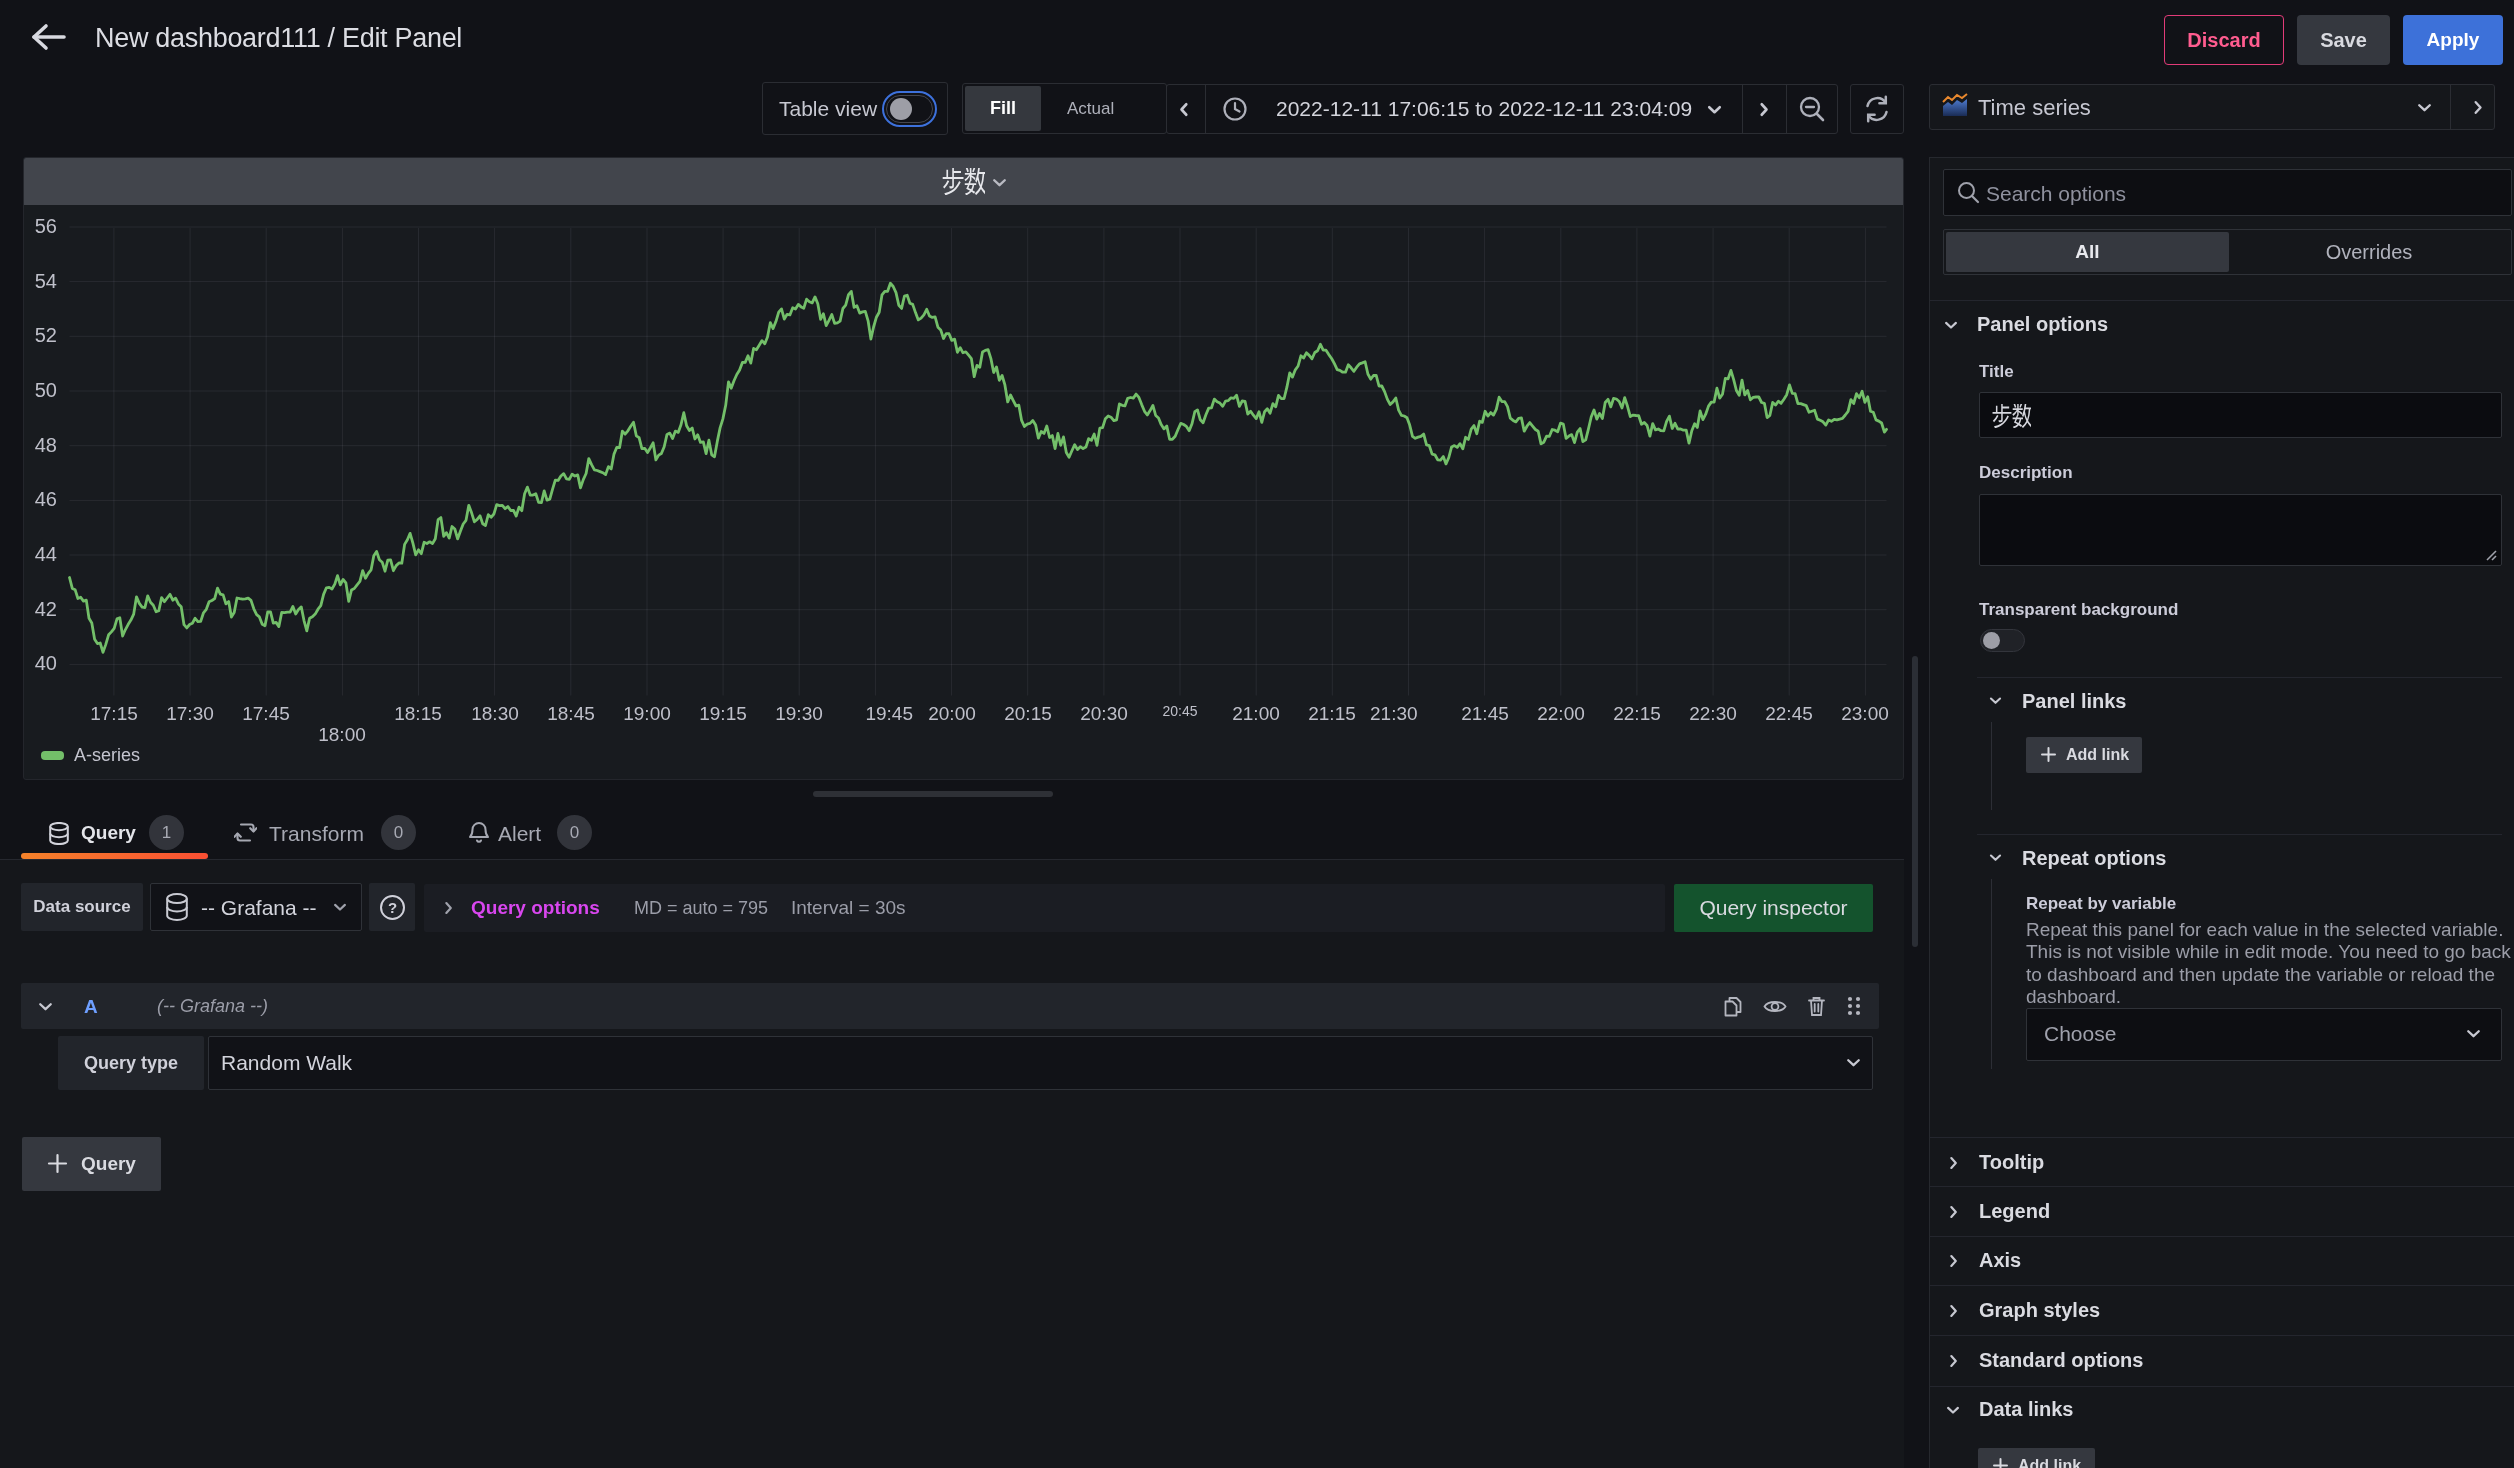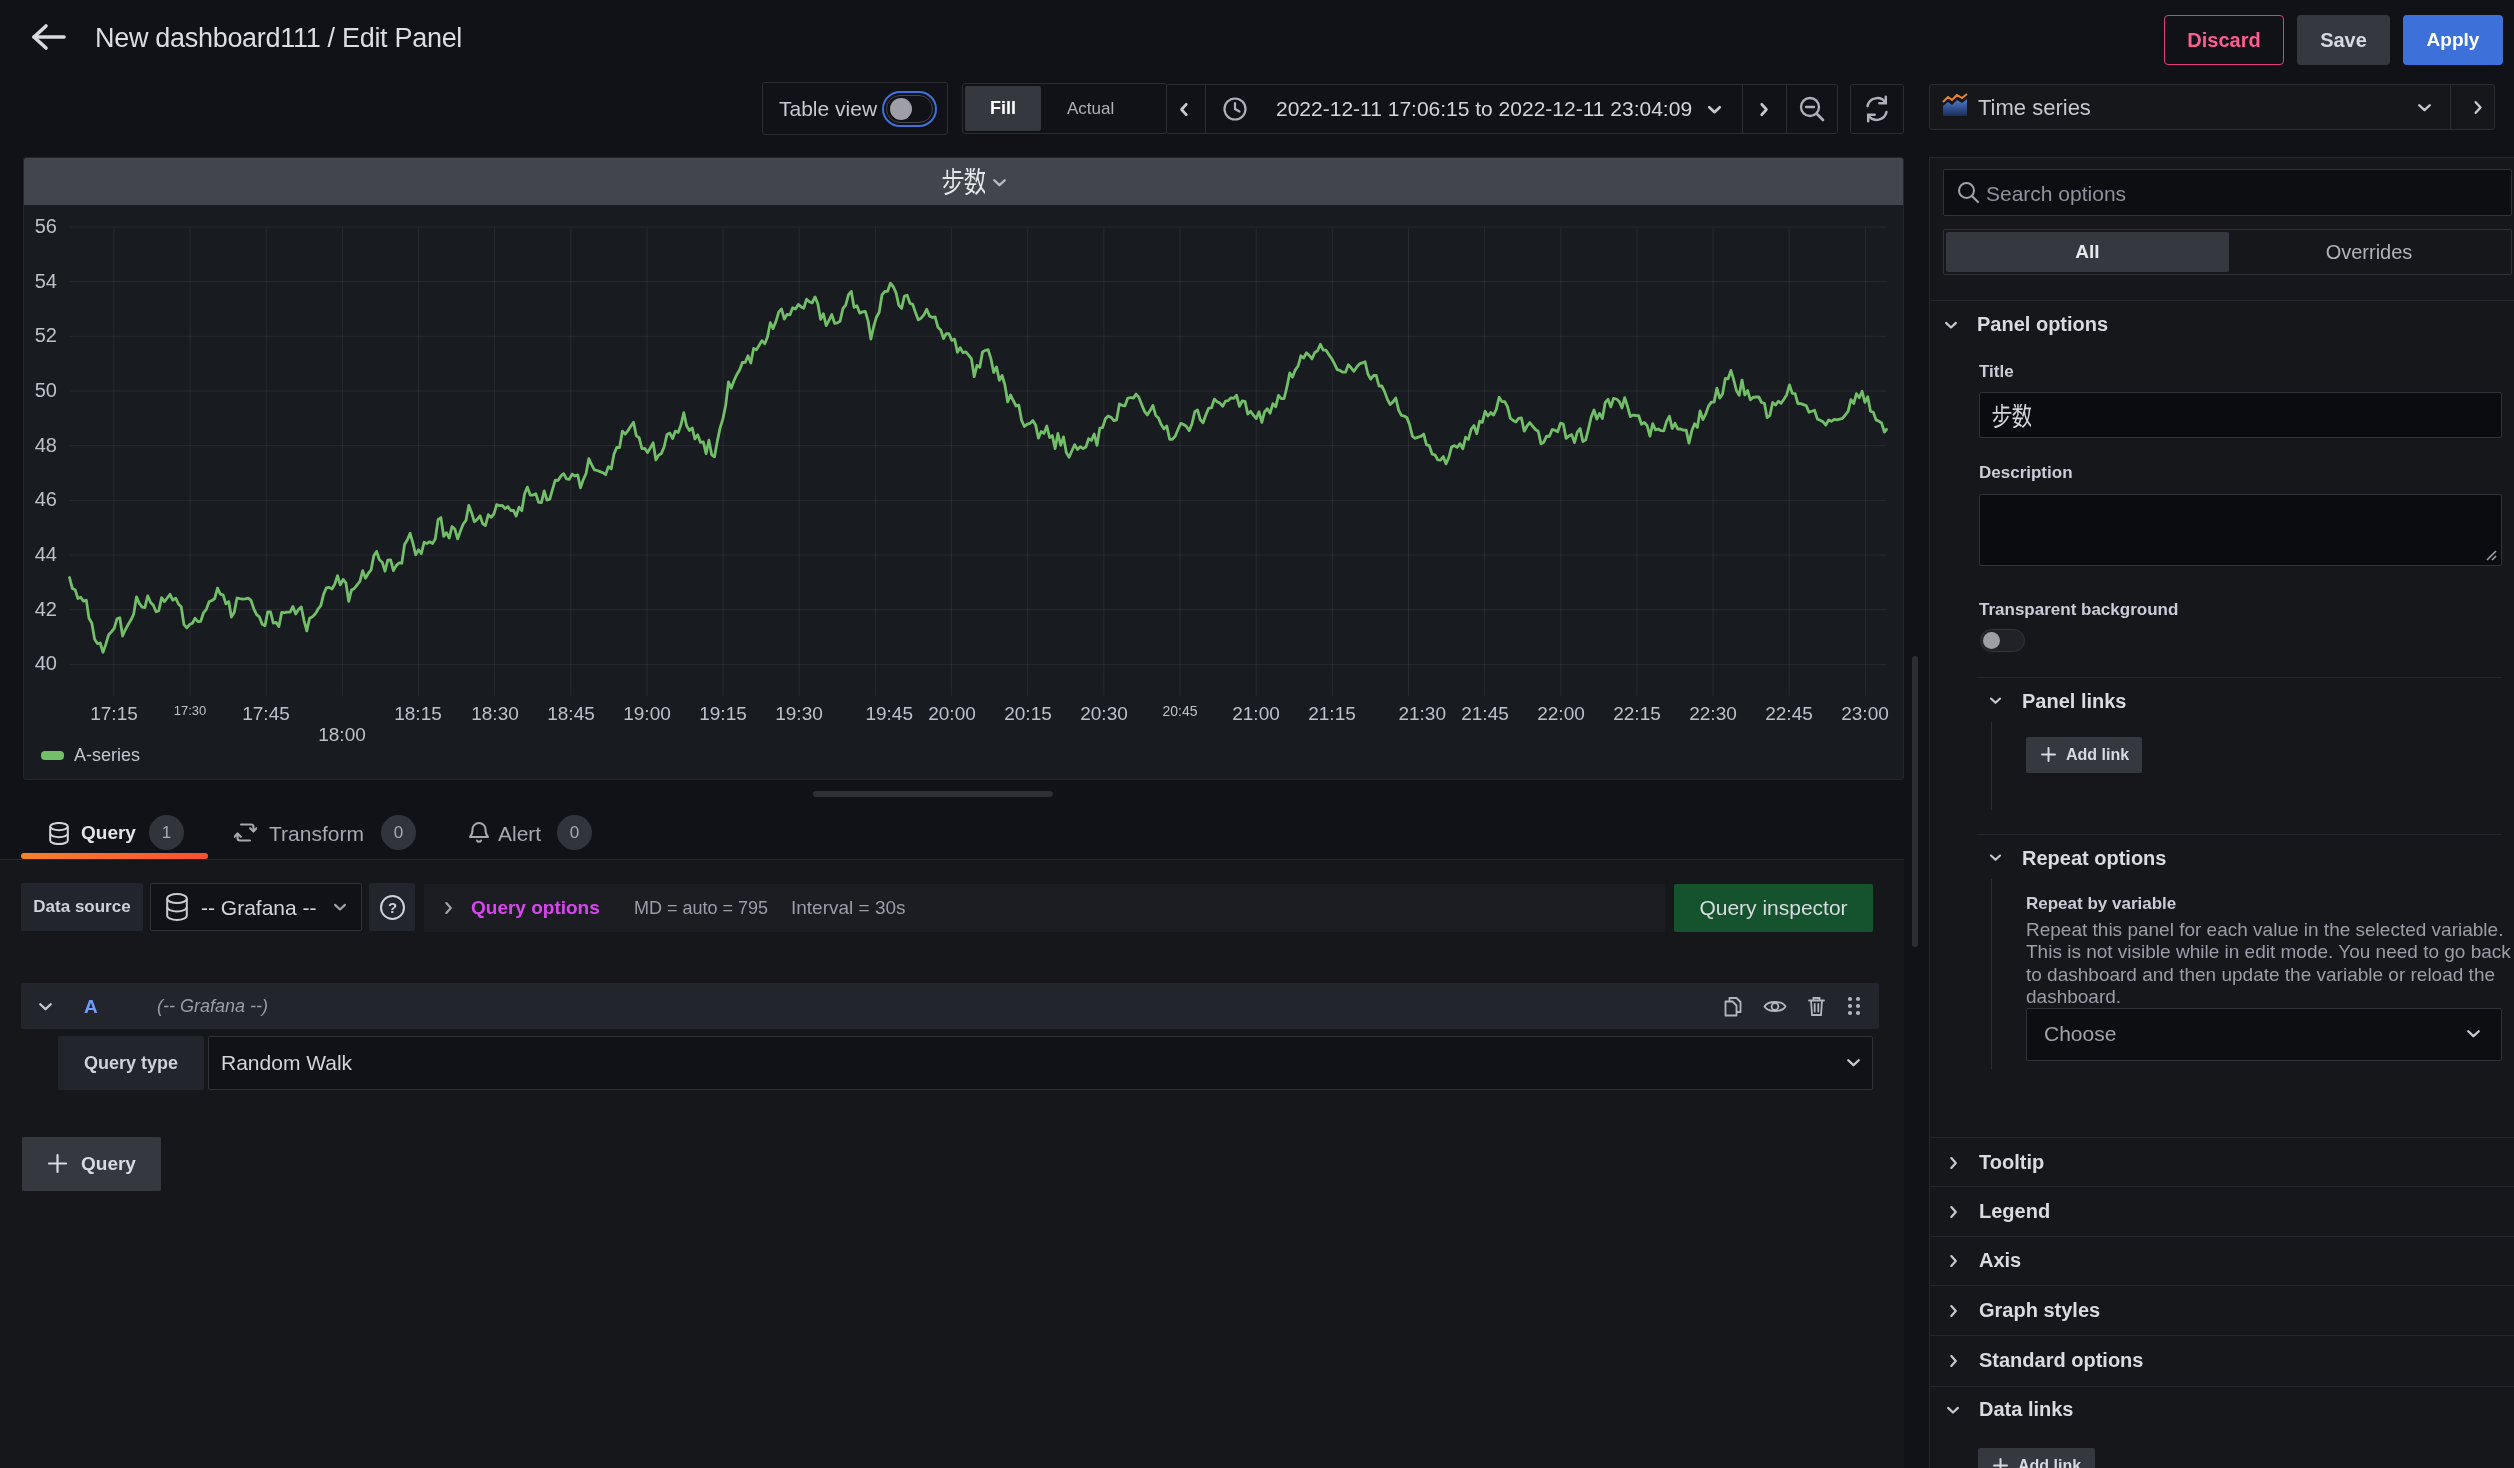--- a/index.html
+++ b/index.html
@@ -126,37 +126,37 @@
 <div class="abs" style="left:23px;top:652px;width:34px;text-align:right;font-size:20px;color:#bfc0ca">40</div>
 <div class="abs" style="left:23px;top:598px;width:34px;text-align:right;font-size:20px;color:#bfc0ca">42</div>
 <div class="abs" style="left:23px;top:543px;width:34px;text-align:right;font-size:20px;color:#bfc0ca">44</div>
 <div class="abs" style="left:23px;top:488px;width:34px;text-align:right;font-size:20px;color:#bfc0ca">46</div>
 <div class="abs" style="left:23px;top:434px;width:34px;text-align:right;font-size:20px;color:#bfc0ca">48</div>
 <div class="abs" style="left:23px;top:379px;width:34px;text-align:right;font-size:20px;color:#bfc0ca">50</div>
 <div class="abs" style="left:23px;top:324px;width:34px;text-align:right;font-size:20px;color:#bfc0ca">52</div>
 <div class="abs" style="left:23px;top:270px;width:34px;text-align:right;font-size:20px;color:#bfc0ca">54</div>
 <div class="abs" style="left:23px;top:215px;width:34px;text-align:right;font-size:20px;color:#bfc0ca">56</div>
 <div class="abs" style="left:76px;top:703px;width:76px;text-align:center;font-size:19px;color:#bfc0ca">17:15</div>
-<div class="abs" style="left:152px;top:703px;width:76px;text-align:center;font-size:13px;color:#bfc0ca">17:30</div>
+<div class="abs" style="left:152px;top:703px;width:76px;text-align:center;font-size:19px;color:#bfc0ca">17:30</div>
 <div class="abs" style="left:228px;top:703px;width:76px;text-align:center;font-size:19px;color:#bfc0ca">17:45</div>
 <div class="abs" style="left:304px;top:724px;width:76px;text-align:center;font-size:19px;color:#bfc0ca">18:00</div>
 <div class="abs" style="left:380px;top:703px;width:76px;text-align:center;font-size:19px;color:#bfc0ca">18:15</div>
 <div class="abs" style="left:457px;top:703px;width:76px;text-align:center;font-size:19px;color:#bfc0ca">18:30</div>
 <div class="abs" style="left:533px;top:703px;width:76px;text-align:center;font-size:19px;color:#bfc0ca">18:45</div>
 <div class="abs" style="left:609px;top:703px;width:76px;text-align:center;font-size:19px;color:#bfc0ca">19:00</div>
 <div class="abs" style="left:685px;top:703px;width:76px;text-align:center;font-size:19px;color:#bfc0ca">19:15</div>
 <div class="abs" style="left:761px;top:703px;width:76px;text-align:center;font-size:19px;color:#bfc0ca">19:30</div>
 <div class="abs" style="left:837px;top:703px;width:76px;text-align:right;font-size:19px;color:#bfc0ca">19:45</div>
 <div class="abs" style="left:914px;top:703px;width:76px;text-align:center;font-size:19px;color:#bfc0ca">20:00</div>
 <div class="abs" style="left:990px;top:703px;width:76px;text-align:center;font-size:19px;color:#bfc0ca">20:15</div>
 <div class="abs" style="left:1066px;top:703px;width:76px;text-align:center;font-size:19px;color:#bfc0ca">20:30</div>
 <div class="abs" style="left:1142px;top:703px;width:76px;text-align:center;font-size:14px;color:#bfc0ca">20:45</div>
 <div class="abs" style="left:1218px;top:703px;width:76px;text-align:center;font-size:19px;color:#bfc0ca">21:00</div>
 <div class="abs" style="left:1294px;top:703px;width:76px;text-align:center;font-size:19px;color:#bfc0ca">21:15</div>
-<div class="abs" style="left:1370px;top:703px;width:76px;text-align:right;font-size:19px;color:#bfc0ca">21:30</div>
+<div class="abs" style="left:1370px;top:703px;width:76px;text-align:left;font-size:19px;color:#bfc0ca">21:30</div>
 <div class="abs" style="left:1447px;top:703px;width:76px;text-align:center;font-size:19px;color:#bfc0ca">21:45</div>
 <div class="abs" style="left:1523px;top:703px;width:76px;text-align:center;font-size:19px;color:#bfc0ca">22:00</div>
 <div class="abs" style="left:1599px;top:703px;width:76px;text-align:center;font-size:19px;color:#bfc0ca">22:15</div>
 <div class="abs" style="left:1675px;top:703px;width:76px;text-align:center;font-size:19px;color:#bfc0ca">22:30</div>
 <div class="abs" style="left:1751px;top:703px;width:76px;text-align:center;font-size:19px;color:#bfc0ca">22:45</div>
 <div class="abs" style="left:1827px;top:703px;width:76px;text-align:center;font-size:19px;color:#bfc0ca">23:00</div>
 <div class="abs" style="left:41px;top:751px;width:23px;height:9px;background:#73bf69;border-radius:4px"></div>
 <div class="abs" style="left:74px;top:745px;font-size:18px;color:#c4c5cf">A-series</div>
 <div class="abs" style="left:813px;top:791px;width:240px;height:6px;background:#2e3036;border-radius:3px"></div>
 

